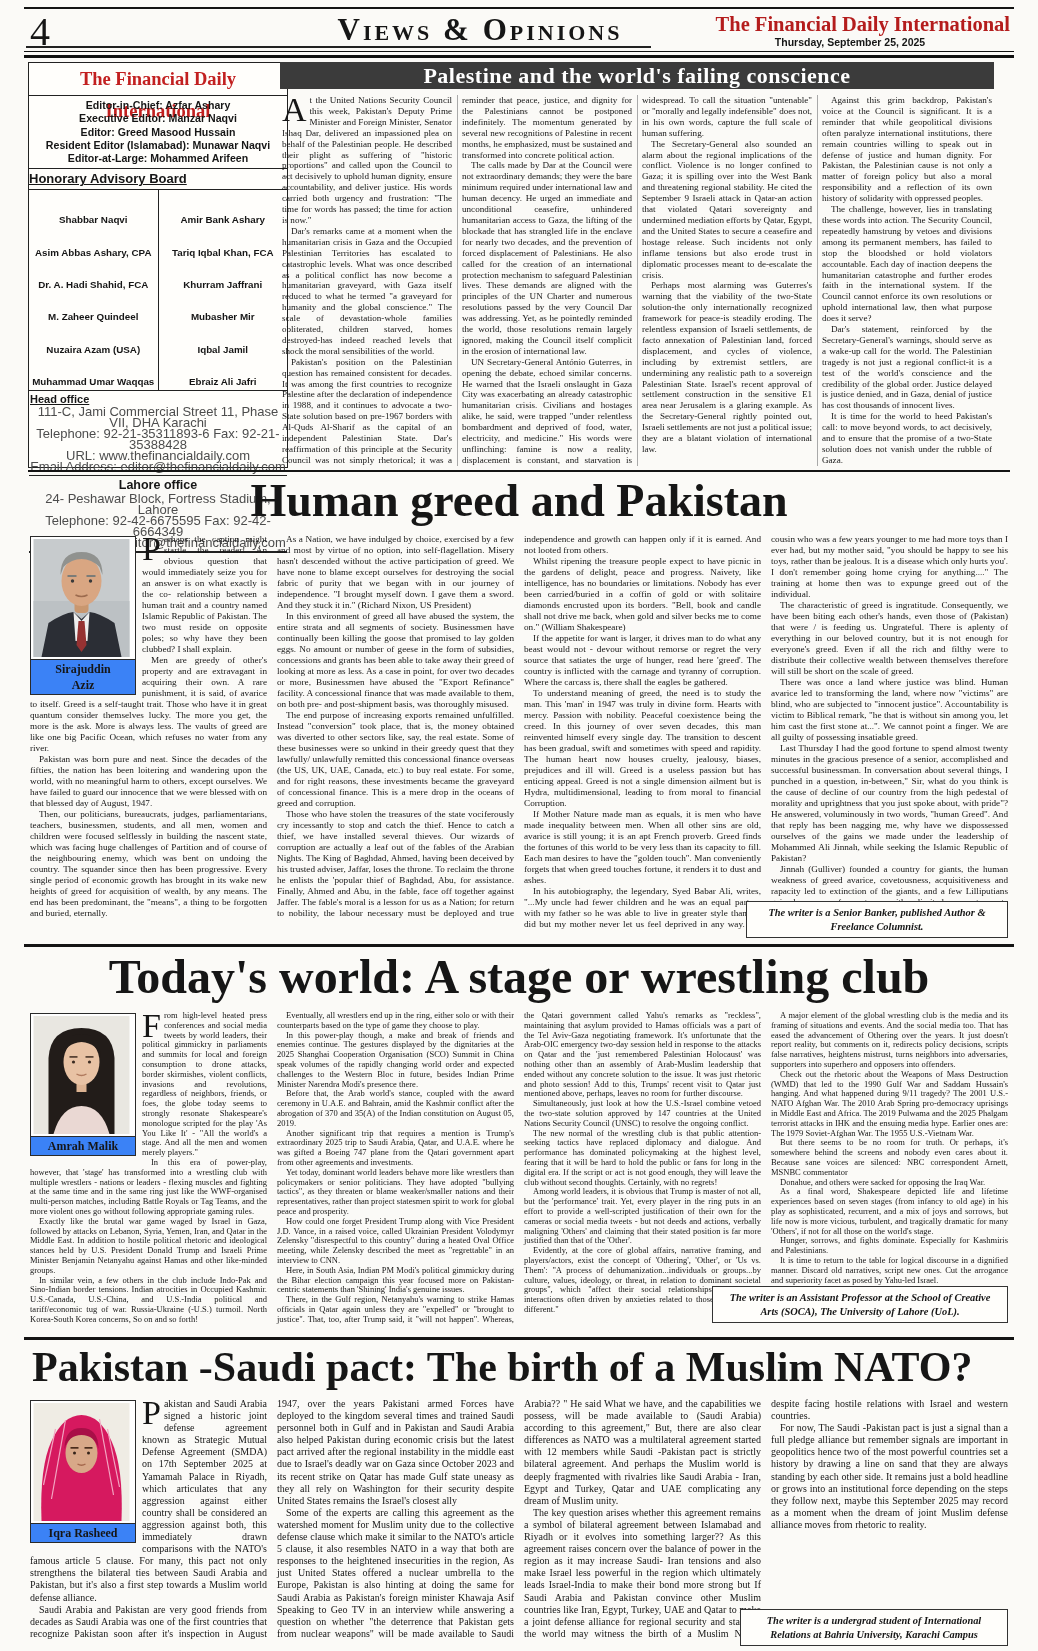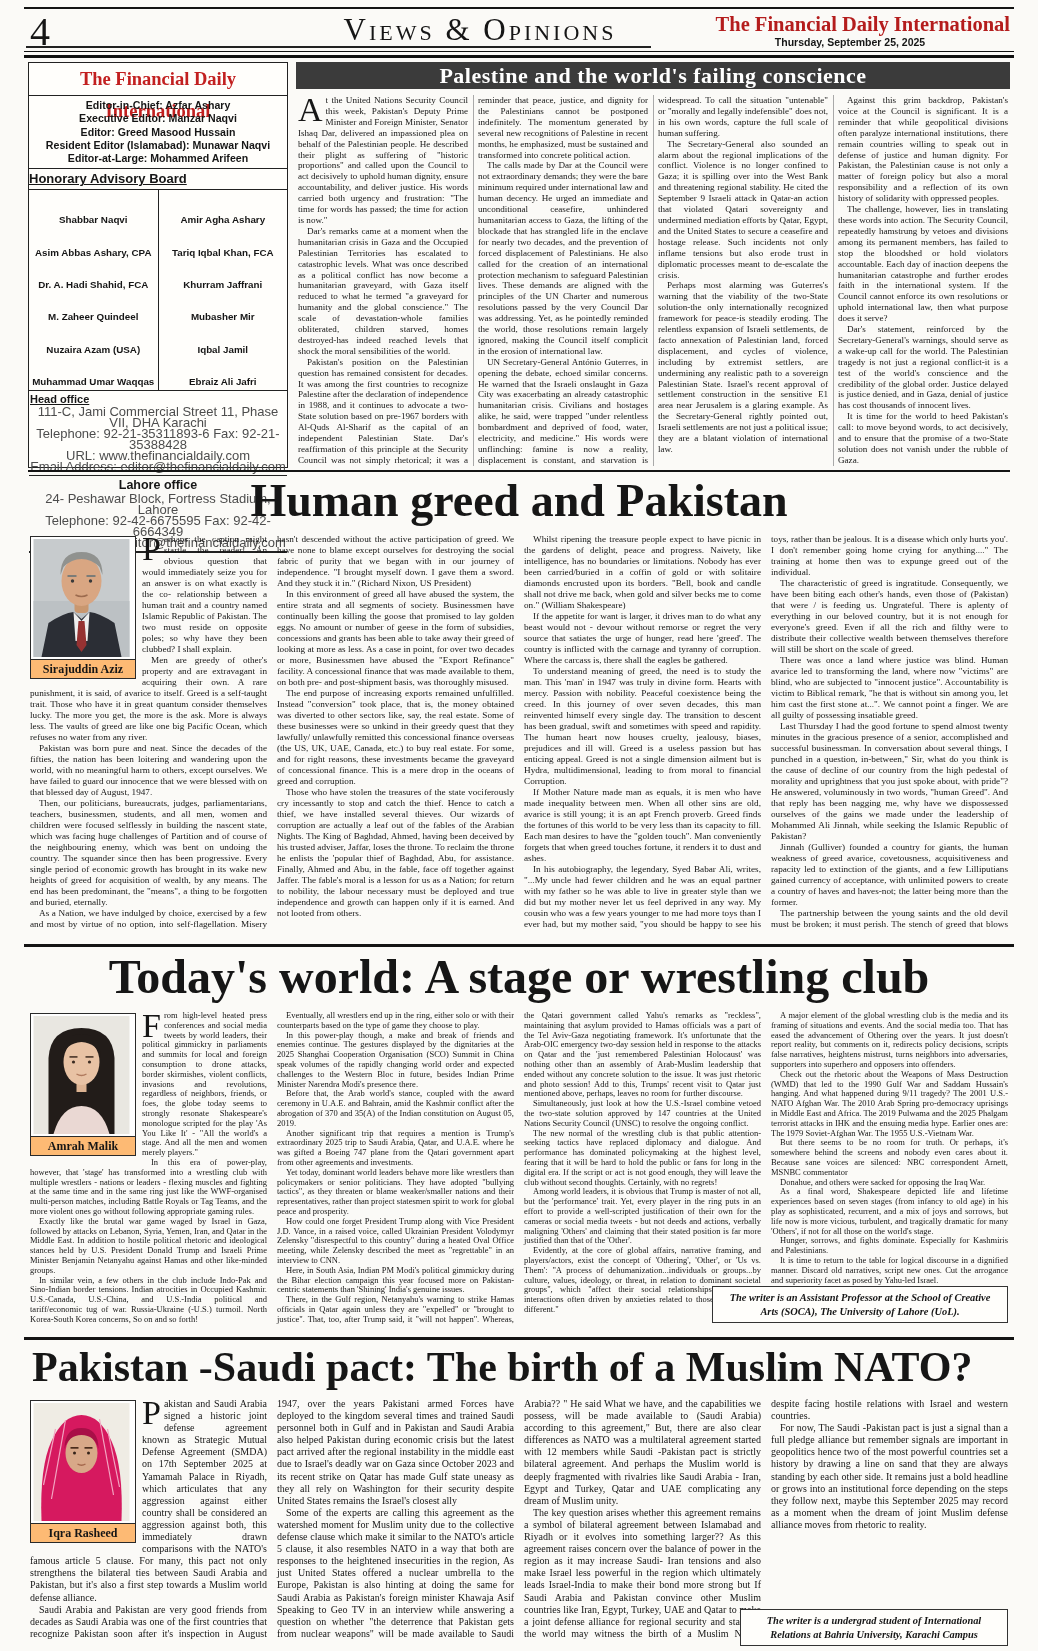--- a/index.html
+++ b/index.html
@@ -5,21 +5,21 @@
   html,body{margin:0;padding:0;}
   body{
     width:1038px;height:1651px;position:relative;overflow:hidden;
     background:#fbfaf7;color:#161616;
     font-family:"Liberation Serif","DejaVu Serif",serif;
   }
   
   .top-rule{position:absolute;left:24px;top:7px;width:990px;height:2px;background:#141414;}
   .page-num{position:absolute;left:30px;top:8px;font-size:40px;font-weight:400;}
   .section-title{position:absolute;left:270px;top:12px;width:420px;text-align:center;
-    font-variant:small-caps;font-size:31px;letter-spacing:3px;font-weight:400;}
+    font-variant:small-caps;font-size:31px;letter-spacing:3px;font-weight:700;}
   .brand{position:absolute;right:28px;top:13px;width:320px;text-align:right;
     color:#b41d1d;font-size:20.5px;font-weight:bold;}
   .issue-date{position:absolute;right:28px;top:36px;width:320px;text-align:center;
     font-family:"Liberation Sans",sans-serif;font-size:10.5px;font-weight:bold;}
   .sub-rule{position:absolute;left:26px;top:46px;width:625px;height:2px;background:#222;}
   .header-rule{position:absolute;left:24px;top:51px;width:990px;height:3px;
     border-top:1.5px solid #111;border-bottom:3px solid #111;}
   
   .masthead{position:absolute;left:28px;top:62px;width:260px;height:406px;
     border:1.5px solid #222;background:#fffefb;box-sizing:border-box;
@@ -49,41 +49,41 @@
   
   .art{position:absolute;box-sizing:border-box;}
   .bar-headline{margin:0 0 5px;height:27px;line-height:27px;background:#3b3b3b;color:#fff;
     text-align:center;font-size:22px;font-weight:bold;letter-spacing:0.5px;}
   .big-headline{margin:0;text-align:center;font-weight:bold;white-space:nowrap;overflow:hidden;}
   .cols{position:absolute;left:2px;right:2px;bottom:2px;overflow:hidden;
     column-gap:10px;column-fill:auto;text-align:justify;}
   .cols p{margin:0;text-indent:9px;}
   .cols p.dc{text-indent:0;}
   .cols p.dc::first-letter{float:left;font-size:34px;line-height:26px;padding:2px 3px 0 0;}
-  .art-palestine{left:296px;top:62px;width:714px;height:406px;}
+  .art-palestine{left:280px;top:62px;width:714px;height:406px;}
   .cols-palestine{top:33px;column-count:4;column-rule:1px solid #a9a9a9;
     font-size:9.1px;line-height:10.9px;}
   .art-greed{left:28px;top:474px;width:982px;height:468px;}
   .art-greed .big-headline{font-size:46px;line-height:54px;height:56px;}
   .cols-greed{top:60px;column-count:4;font-size:9.2px;line-height:11px;}
   .art-stage{left:28px;top:949px;width:982px;height:386px;}
   .art-stage .big-headline{font-size:48px;line-height:56px;height:58px;}
   .cols-stage{top:62px;column-count:4;font-size:8.5px;line-height:9.8px;}
   .art-nato{left:28px;top:1342px;width:982px;height:306px;}
   .art-nato .big-headline{font-size:42px;line-height:50px;height:52px;text-align:left;padding-left:4px;}
   .cols-nato{top:56px;column-count:4;font-size:10px;line-height:12.1px;}
   .rule-1{position:absolute;left:28px;top:470px;width:982px;height:2px;background:#141414;}
   .rule-2{position:absolute;left:24px;top:944px;width:990px;height:3px;background:#141414;}
   .rule-3{position:absolute;left:24px;top:1337px;width:990px;height:3px;background:#141414;}
   
   .author{float:left;width:106px;margin:2px 6px 3px 0;}
   .author .photo{border:1.5px solid #2a2a2a;background:#fff;padding:2px;}
   .author .photo svg{display:block;width:97px;height:118px;}
-  .author .pcap{border:1.5px solid #2a2a2a;border-top:none;background:#fdba74;text-align:center;
-    font-weight:bold;font-size:12px;line-height:16px;padding:1px 0;}
+  .author .pcap{border:1.5px solid #2a2a2a;border-top:none;background:#3b82f6;text-align:center;
+    font-weight:bold;font-size:12px;line-height:16px;padding:1px 12px;}
   
   .attr-box{position:absolute;background:#fffefb;border:1.2px solid #333;
     font-weight:bold;font-style:italic;text-align:center;font-size:10.4px;line-height:13.5px;
     padding:4px 8px;box-sizing:border-box;}
   .attr-greed{right:2px;bottom:4px;width:262px;}
   .attr-stage{right:2px;bottom:12px;width:296px;}
   .attr-nato{right:2px;bottom:2px;width:268px;}
 </style>
 </head>
 <body>
@@ -109,21 +109,21 @@
   <div class="m-board">
     <div class="m-bcol first">
         <div class="m-bname">Shabbar Naqvi</div>
         <div class="m-bname">Asim Abbas Ashary, CPA</div>
         <div class="m-bname">Dr. A. Hadi Shahid, FCA</div>
         <div class="m-bname">M. Zaheer Quindeel</div>
         <div class="m-bname">Nuzaira Azam (USA)</div>
         <div class="m-bname">Muhammad Umar Waqqas</div>
       </div>
     <div class="m-bcol">
-        <div class="m-bname">Amir Agha Ashary</div>
+        <div class="m-bname">Amir Bank Ashary</div>
         <div class="m-bname">Tariq Iqbal Khan, FCA</div>
         <div class="m-bname">Khurram Jaffrani</div>
         <div class="m-bname">Mubasher Mir</div>
         <div class="m-bname">Iqbal Jamil</div>
         <div class="m-bname">Ebraiz Ali Jafri</div>
       </div>
   </div>
   <div class="m-office">
     <div class="m-office-title">Head office</div>
     <div>
@@ -203,20 +203,21 @@
         <p class="para">To understand meaning of greed, the need is to study the man. This 'man' in 1947 was truly in divine form. Hearts with mercy. Passion with nobility. Peaceful coexistence being the creed. In this journey of over seven decades, this man reinvented himself every single day. The transition to descent has been gradual, swift and sometimes with speed and rapidity. The human heart now houses cruelty, jealousy, biases, prejudices and ill will. Greed is a useless passion but has enticing appeal. Greed is not a single dimension ailment but is Hydra, multidimensional, leading to from moral to financial Corruption.</p>
         <p class="para">If Mother Nature made man as equals, it is men who have made inequality between men. When all other sins are old, avarice is still young; it is an apt French proverb. Greed finds the fortunes of this world to be very less than its capacity to fill. Each man desires to have the "golden touch". Man conveniently forgets that when greed touches fortune, it renders it to dust and ashes.</p>
         <p class="para">In his autobiography, the legendary, Syed Babar Ali, writes, "...My uncle had fewer children and he was an equal partner with my father so he was able to live in greater style than we did but my mother never let us feel deprived in any way. My cousin who was a few years younger to me had more toys than I ever had, but my mother said, "you should be happy to see his toys, rather than be jealous. It is a disease which only hurts you'. I don't remember going home crying for anything...." The training at home then was to expunge greed out of the individual.</p>
         <p class="para">The characteristic of greed is ingratitude. Consequently, we have been biting each other's hands, even those of (Pakistan) that were / is feeding us. Ungrateful. There is aplenty of everything in our beloved country, but it is not enough for everyone's greed. Even if all the rich and filthy were to distribute their collective wealth between themselves therefore will still be short on the scale of greed.</p>
         <p class="para">There was once a land where justice was blind. Human avarice led to transforming the land, where now "victims" are blind, who are subjected to "innocent justice". Accountability is victim to Biblical remark, "he that is without sin among you, let him cast the first stone at...". We cannot point a finger. We are all guilty of possessing insatiable greed.</p>
         <p class="para">Last Thursday I had the good fortune to spend almost twenty minutes in the gracious presence of a senior, accomplished and successful businessman. In conversation about several things, I punched in a question, in-between," Sir, what do you think is the cause of decline of our country from the high pedestal of morality and uprightness that you just spoke about, with pride"? He answered, voluminously in two words, "human Greed". And that reply has been nagging me, why have we dispossessed ourselves of the gains we made under the leadership of Mohammed Ali Jinnah, while seeking the Islamic Republic of Pakistan?</p>
         <p class="para">Jinnah (Gulliver) founded a country for giants, the human weakness of greed avarice, covetousness, acquisitiveness and rapacity led to extinction of the giants, and a few Lilliputians gained currency of acceptance, with unlimited powers to create a country of haves and haves-not; the latter being more than the former.</p>
         <p class="para">The partnership between the young saints and the old devil must be broken; it must perish. The stench of greed that blows across our sacred lands cannot be overcome by all the perfumes from either France or Arabia.</p>
       </div>
   </div>
+  <div class="attr-box attr-greed">The writer is a Senior Banker, published Author &amp; Freelance Columnist.</div>
 </section>
 
 <div class="rule-2"></div>
 
 <section class="art art-stage">
   <h1 class="big-headline">Today's world: A stage or wrestling club</h1>
   <div class="cols cols-stage">
     <div class="author">
       <div class="photo">
         <svg viewBox="0 0 96 118" xmlns="http://www.w3.org/2000/svg">

